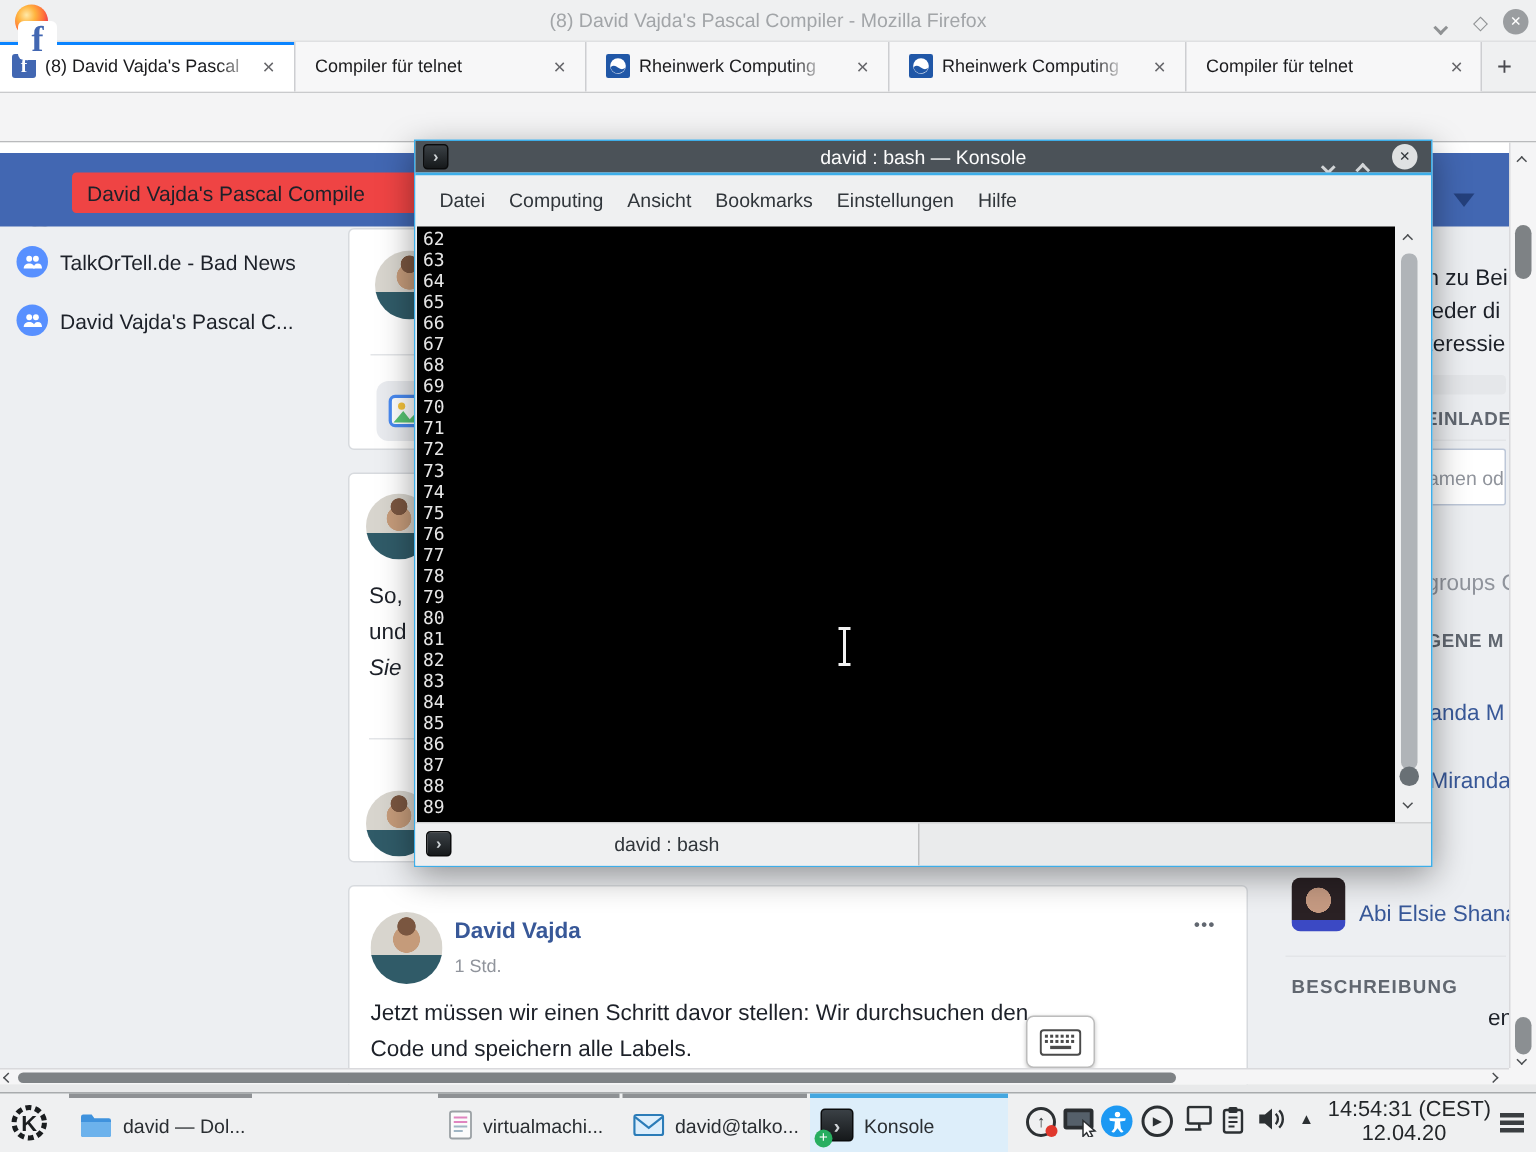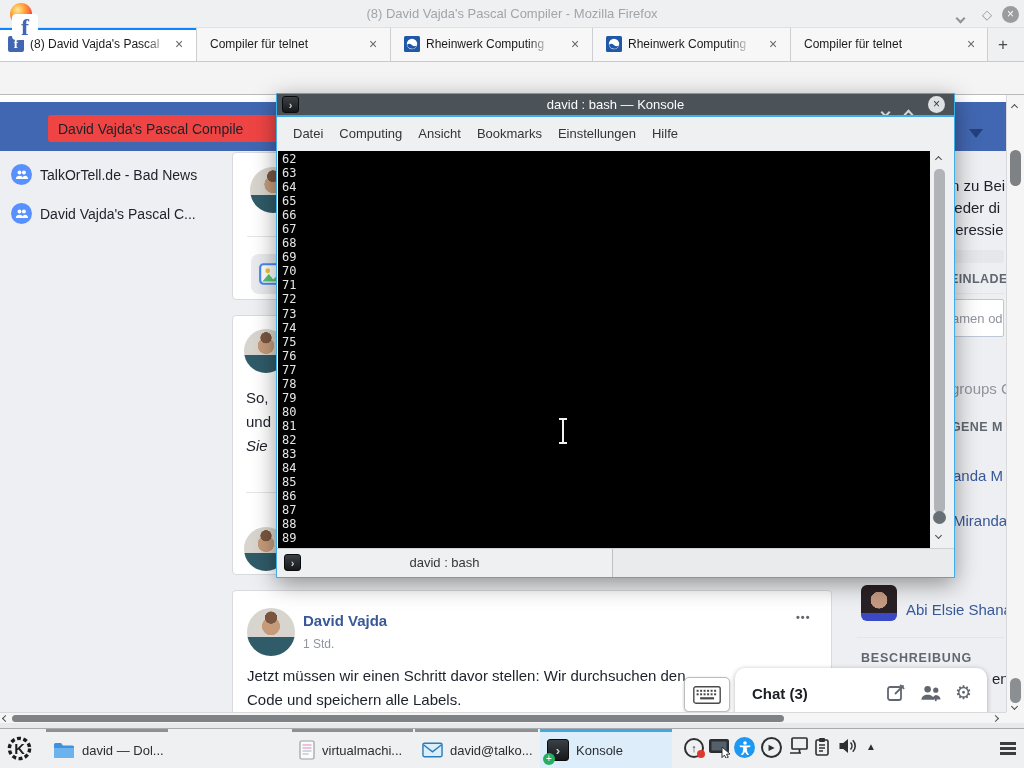--- a/index.html
+++ b/index.html
@@ -323,43 +323,20 @@
             <rect x="3.6" y="7.3" width="2" height="2"></rect>
             <rect x="7.1" y="7.3" width="2" height="2"></rect>
             <rect x="10.6" y="7.3" width="2" height="2"></rect>
             <rect x="14.1" y="7.3" width="2" height="2"></rect>
             <rect x="17.6" y="7.3" width="2" height="2"></rect>
             <rect x="21.1" y="7.3" width="2" height="2"></rect>
             <rect x="7.1" y="11.2" width="14" height="2.2"></rect>
           </g>
         </svg>
     </span>
-    <div class="chatpanel">
-      <span class="chat-label">Chat (3)</span>
-      <span class="chat-icons">
-        <span>
-          <svg width="20" height="20" viewBox="0 0 20 20" fill="none" stroke="#606770" stroke-width="1.8">
-              <rect x="2" y="4" width="13" height="13" rx="2"></rect>
-              <path d="M9.5 10.5L17 3" stroke-linecap="round"></path>
-              <path d="M14.6 2.4l3 3" stroke-linecap="round"></path>
-            </svg>
-        </span>
-        <span>
-          <svg width="23" height="20" viewBox="0 0 24 20" fill="#606770">
-              <circle cx="9" cy="6" r="3.4"></circle>
-              <path d="M2.5 17c0-3.4 3-5.3 6.5-5.3s6.5 1.9 6.5 5.3z"></path>
-              <circle cx="17.5" cy="7" r="2.7"></circle>
-              <path d="M14 16.6c.4-2.8 1.9-4.3 4-4.3 2.5 0 4.4 1.6 4.4 4.6z"></path>
-              <rect x="16.6" y="12.5" width="1.8" height="6"></rect>
-              <rect x="14.5" y="14.6" width="6" height="1.8"></rect>
-            </svg>
-        </span>
-        <span style="font-size:19px;color:#606770;line-height:20px;">⚙</span>
-      </span>
-    </div>
   </div>
 
   <div class="vsb">
     <span class="abs chev up dark small" style="left:5px;top:10px;"></span>
     <span class="vsb-thumb" style="top:55px;height:36px;"></span>
     <span class="vsb-thumb" style="top:583px;height:25px;background:#8b8f92;"></span>
     <span class="abs chev down dark small" style="left:5px;top:609px;"></span>
   </div>
   <div class="hsb">
     <span class="abs chev dark small" style="left:3px;top:3px;transform:rotate(135deg);"></span>
@@ -511,16 +488,20 @@
         </svg>
     </span>
     <span class="trayico" style="left:838px;">
       <svg width="20" height="18" viewBox="0 0 20 18">
           <path d="M1.5 6h3.8L10 2v14l-4.7-4H1.5z" fill="#2c3033"></path>
           <path d="M12.5 5.5a5 5 0 010 7M14.8 3.2a8.2 8.2 0 010 11.6" fill="none" stroke="#2c3033" stroke-width="1.6"></path>
         </svg>
     </span>
     <span class="trayico" style="left:866px;top:12px;font-size:10px;color:#2c3033;">▲</span>
 
+    <div class="clock">
+      <div class="t">14:54:31 (CEST)</div>
+      <div class="d">12.04.20</div>
+    </div>
     <span class="hamb"></span>
   </div>
 
 </div>
 
 </body></html>

